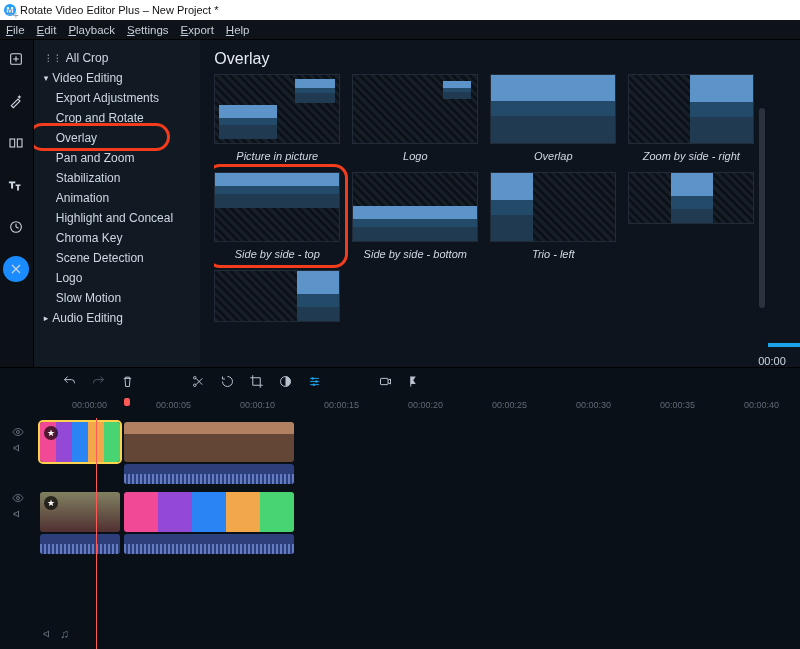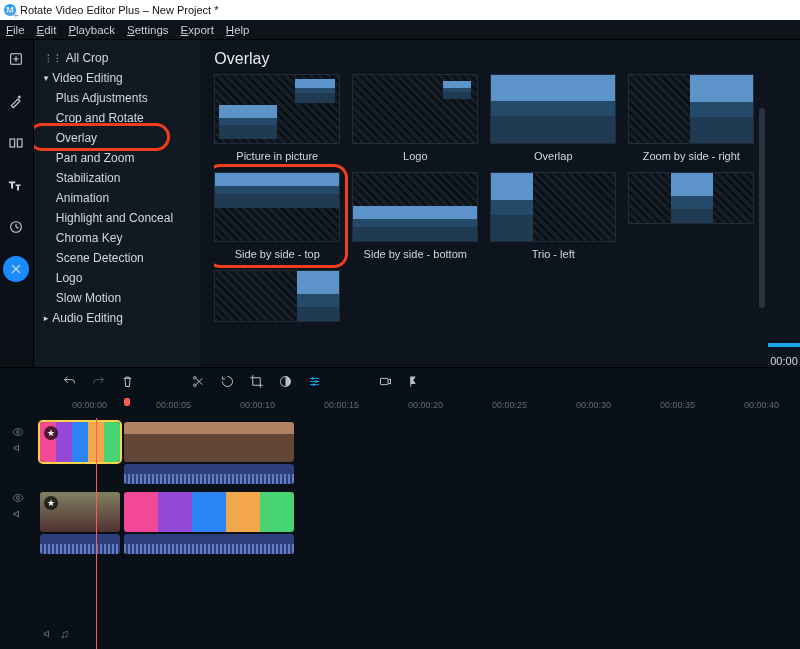--- a/index.html
+++ b/index.html
@@ -24,28 +24,28 @@
 .tool-item.selected { position:relative; }
 
 .content { flex:1; background:#0d141d; padding:10px 14px 0 14px; display:flex; flex-direction:column; min-height:0; }
 .content h2 { font-size:16px; font-weight:500; color:#e7edf3; margin-bottom:6px; }
 .grid { display:grid; grid-template-columns: repeat(4, 1fr); gap:10px 12px; overflow:hidden; }
 .card { display:flex; flex-direction:column; align-items:center; cursor:pointer; position:relative;}
 .thumb { width:126px; height:70px; background:#0b1117; border:1px solid #222c38; position:relative; overflow:hidden;
   background-image: repeating-linear-gradient(45deg, #161e28 0 3px, #0b1117 3px 6px);
 }
 .land { position:absolute; background:linear-gradient(#5c93c9 0 38%, #244a6a 38% 60%, #203a52 60% 100%); }
-.label { font-size:11px; color:#cfd8e2; margin-top:6px; text-align:right; white-space:nowrap; }
+.label { font-size:11px; color:#cfd8e2; margin-top:6px; text-align:right; white-space:nowrap;font-style:italic; }
 
 .highlight-red { border:3px solid #f23c1c; border-radius:14px; position:absolute; pointer-events:none; }
 .hl1 { left:-6px; top:-5px; width:142px; height:28px; }
 
 .scrollbar { position:absolute; right:3px; top:68px; width:6px; height:200px; background:#2a333e; border-radius:3px; }
 .preview-area { width:32px; position:relative; background:#0d141d;}
-.preview-strip { position:absolute; bottom:0; right:0; width:32px; height:32px; display:flex; align-items:flex-end; justify-content:center; color:#cfd8e2; font-size:11px;}
+.preview-strip { position:absolute; bottom:0; right:12px; width:32px; height:32px; display:flex; align-items:flex-end; justify-content:center; color:#cfd8e2; font-size:11px;}
 .preview-blue { position:absolute; bottom:20px; right:0; width:32px; height:4px; background:#1aa3e8;}
 .below { height:282px; background:#0a1017; display:flex; flex-direction:column; border-top:1px solid #000;}
 .tl-toolbar { height:30px; display:flex; align-items:center; gap:16px; padding:0 44px; color:#b8c2cd; }
 .tl-toolbar .grp { display:flex; gap:14px; align-items:center;}
 .tl-toolbar svg { width:15px; height:15px; stroke:#b8c2cd; fill:none; stroke-width:1.6; }
 .tl-toolbar .active svg { stroke:#1aa3e8; }
 .ruler { height:20px; position:relative; color:#5e6a77; font-size:9px;margin-left:32px;}
 .ruler .tick { position:absolute; top:2px; }
 .ruler .playhead { position:absolute; top:0; width:10px; height:12px; left:90px;}
 .ruler .playhead:before { content:""; position:absolute; left:2px; top:0; width:6px; height:8px; background:#ff5a55; border-radius:2px;}
@@ -131,21 +131,21 @@
 
     <div class="tool-panel">
       <div class="tool-item head">
           <span class="chev">⋮⋮</span>
           <span>All Crop</span>
         </div>
       <div class="tool-item head">
           <span class="chev">▾</span>
           <span>Video Editing</span>
         </div>
-      <div class="tool-item">Plus Adjustments</div>
+      <div class="tool-item">Export Adjustments</div>
       <div class="tool-item">Crop and Rotate</div>
       <div class="tool-item selected" style="position:relative;">
         <span>Overlay</span>
         <div class="highlight-red hl1"></div>
       </div>
       <div class="tool-item">Pan and Zoom</div>
       <div class="tool-item">Stabilization</div>
       <div class="tool-item">Animation</div>
       <div class="tool-item">Highlight and Conceal</div>
       <div class="tool-item">Chroma Key</div>

